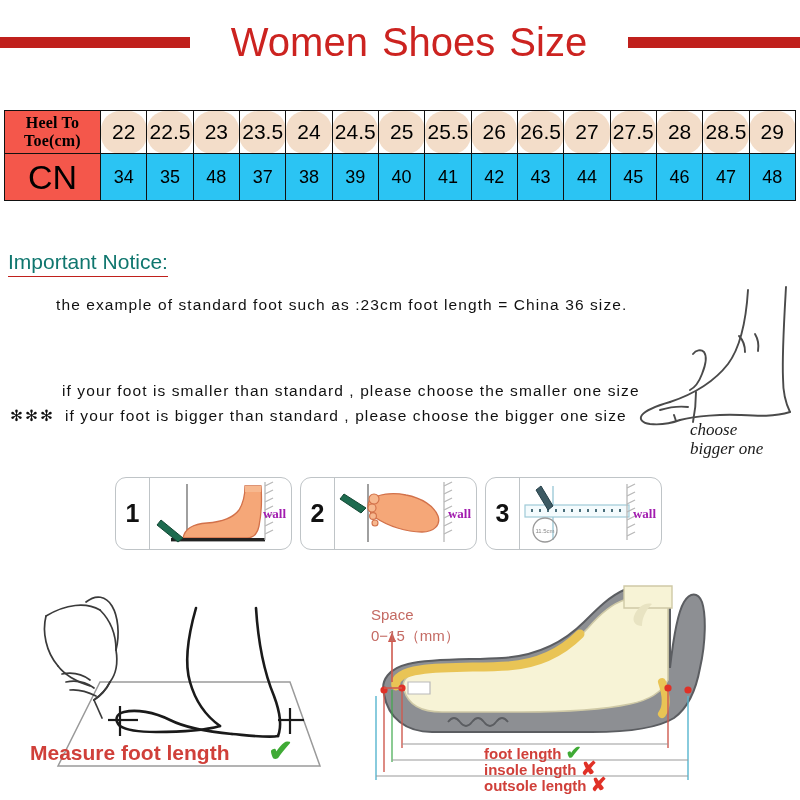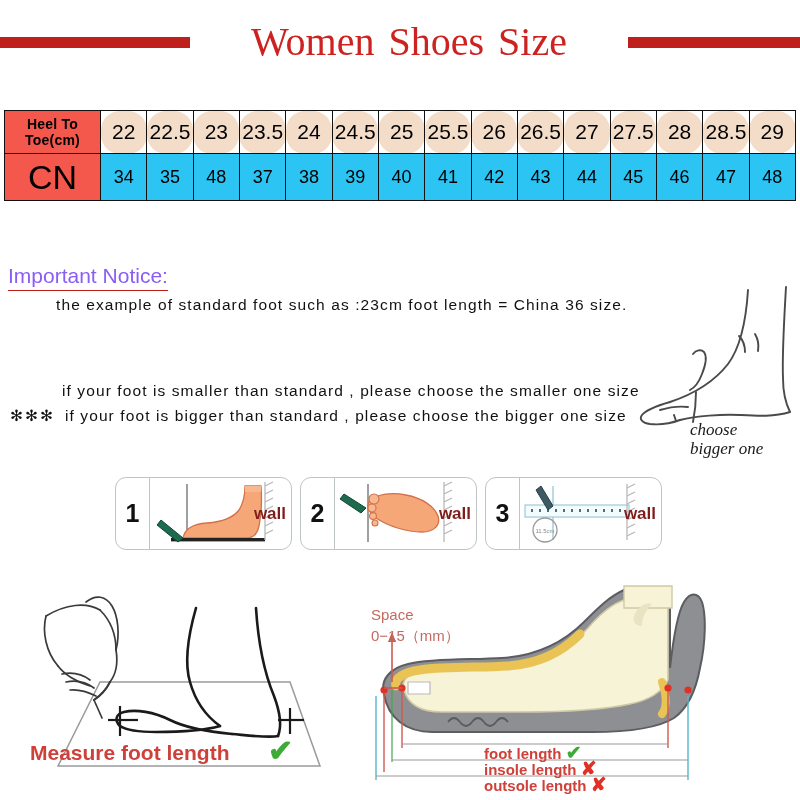--- a/index.html
+++ b/index.html
@@ -16,21 +16,21 @@
     position:absolute;left:0;top:14px;width:800px;height:56px;
     display:flex;align-items:center;
   }
   .title-rule{height:11px;background:#c0201c;flex:0 0 auto;}
   #rule-left{width:190px;}
   #rule-right{width:172px;}
   #title-text{
     flex:1 1 auto;text-align:center;
     font-size:40px;line-height:46px;
     color:#cc2320;letter-spacing:0px;
-    font-family:Liberation Serif, serif;
+    font-family:Liberation Sans, sans-serif;
     white-space:nowrap;
   }
   #title-text span{padding:0 7px;}
 
   
   #size-table{
     position:absolute;left:4px;top:110px;width:792px;
     border-collapse:collapse;
     table-layout:fixed;
   }
@@ -39,22 +39,22 @@
     text-align:center;
     vertical-align:middle;
     padding:0;
     color:#000;
   }
   td.rowhead{
     background:#f4574b;
     width:95px;
   }
   td.rowhead.h1{
-    font-family:Liberation Sans, sans-serif;
-    font-size:14px;font-weight:bold;letter-spacing:.2px;
+    font-family:Liberation Serif, serif;
+    font-size:16px;font-weight:bold;letter-spacing:.2px;
     height:42px;
   }
   td.rowhead.h2{
     font-size:34px;font-weight:normal;
     height:46px;
   }
   td.cm{
     background:#f3ddc9;
     font-size:21px;
     height:42px;
@@ -62,22 +62,22 @@
     border-radius:19px;
   }
   td.cn{
     background:#2bc4f3;
     font-size:18px;
     height:46px;
   }
 
   
   #notice-title{
-    position:absolute;left:8px;top:264px;
-    font-size:21px;color:#8b5cf6;
+    position:absolute;left:8px;top:250px;
+    font-size:21px;color:#0f766e;
     border-bottom:1.6px solid #c0201c;
     padding-bottom:2px;
     font-family:"Liberation Sans",sans-serif;
   }
   .notice-block{position:absolute;left:10px;color:#111;}
   #notice-1{top:292px;}
   #notice-2{top:378px;}
   .nline{
     font-size:15.5px;line-height:25px;
     letter-spacing:1.1px;
@@ -109,22 +109,22 @@
   .step-num{
     position:absolute;left:0;top:0;width:33px;height:100%;
     border-right:1.6px solid #bfc4c7;
     display:flex;align-items:center;justify-content:center;
     font-size:25px;font-weight:bold;color:#111;
     font-family:"Liberation Sans",sans-serif;
   }
   .step-art{position:absolute;left:33px;top:0;width:142px;height:100%;}
   .wall-label{
     position:absolute;right:5px;top:50%;transform:translateY(-50%);
-    font-size:17px;font-weight:bold;color:#7f1d1d;
-    font-family:Liberation Sans, sans-serif;
+    font-size:13px;font-weight:bold;color:#a21caf;
+    font-family:Liberation Serif, serif;
   }
 
   
   #measure-panel{position:absolute;left:20px;top:570px;width:345px;height:225px;}
   #measure-caption{
     position:absolute;left:30px;top:741px;
     font-size:21px;font-weight:bold;color:#d0403a;
     font-family:"Liberation Sans",sans-serif;
     white-space:nowrap;
   }

